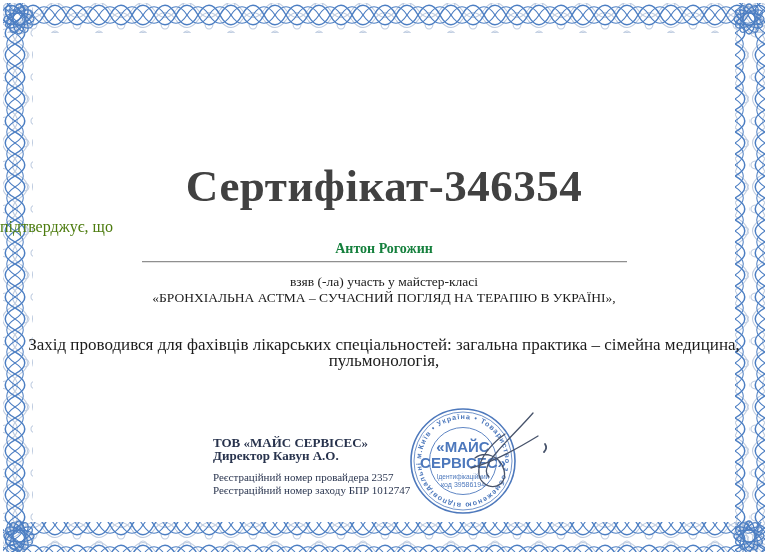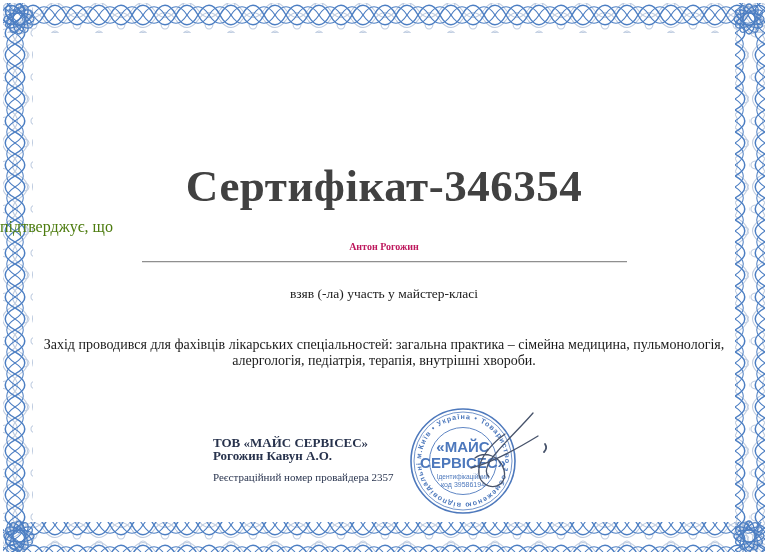--- a/index.html
+++ b/index.html
@@ -16,33 +16,33 @@
     position:absolute;top:160px;left:0;width:768px;
     text-align:center;font-size:45px;font-weight:bold;color:#414141;
     letter-spacing:0.5px;
   }
   .confirm-line{
     position:absolute;top:218px;left:0;width:768px;
     font-size:16px;color:#4d7c0f;
   }
   .recipient{
     position:absolute;top:241px;left:0;width:768px;
-    text-align:center;font-size:10px;font-weight:bold;color:#be185d;
+    text-align:center;font-size:14px;font-weight:bold;color:#15803d;
   }
   .divider{
     position:absolute;top:261px;left:142px;width:485px;height:0;
     border-top:1px solid #8f8f8f;border-bottom:1px solid #e2e2e2;
   }
   .event-block{
-    position:absolute;top:286px;left:0;width:768px;
+    position:absolute;top:274px;left:0;width:768px;
     text-align:center;font-size:13.5px;color:#1b1b1b;line-height:15.5px;
   }
   .audience-block{
     position:absolute;top:337px;left:0;width:768px;
-    text-align:center;font-size:14px;color:#1b1b1b;line-height:16px;
+    text-align:center;font-size:17px;color:#1b1b1b;line-height:16px;
   }
   .issuer-block{
     position:absolute;top:436px;left:213px;width:260px;
     font-size:11px;color:#28334d;line-height:13px;
   }
   .issuer-block .bold{font-weight:bold;font-size:13px;}
   .issuer-block .gap{height:9px;}
   .issuer-block .reg{font-size:11px;color:#2b3650;}
 </style>
 </head>
@@ -101,32 +101,33 @@
     <div class="cert-title">Сертифікат-346354</div>
 
     <div class="confirm-line">підтверджує, що</div>
 
     <div class="recipient">Антон Рогожин</div>
 
     <div class="divider"></div>
 
     <div class="event-block">
       <div>взяв (-ла) участь у майстер-класі</div>
+      <div>«БРОНХІАЛЬНА АСТМА – СУЧАСНИЙ ПОГЛЯД НА ТЕРАПІЮ В УКРАЇНІ»,</div>
     </div>
 
     <div class="audience-block">
       <div>Захід проводився для фахівців лікарських спеціальностей: загальна практика – сімейна медицина, пульмонологія,</div>
-      <div>алергологія, педіатрія, терапія, внутрішні хвороби.</div>
     </div>
 
     <div class="issuer-block">
       <div class="bold">ТОВ «МАЙС СЕРВІСЕС»</div>
-      <div class="bold">Рогожин Кавун А.О.</div>
+      <div class="bold">Директор Кавун А.О.</div>
       <div class="gap"></div>
       <div class="reg">Реєстраційний номер провайдера 2357</div>
+      <div class="reg">Реєстраційний номер заходу БПР 1012747</div>
     </div>
   </div>
 
   <svg class="stamp-svg" width="768" height="555" viewBox="0 0 768 555" xmlns="http://www.w3.org/2000/svg">
     <defs>
       <path id="ringPath" d="M 421,461 a 42,42 0 1,1 84,0 a 42,42 0 1,1 -84,0"></path>
     </defs>
     <g opacity="0.9">
       <circle cx="463" cy="461" r="52" fill="none" stroke="#3a6ab5" stroke-width="1.6"></circle>
       <circle cx="463" cy="461" r="49" fill="none" stroke="#3a6ab5" stroke-width="0.8"></circle>

